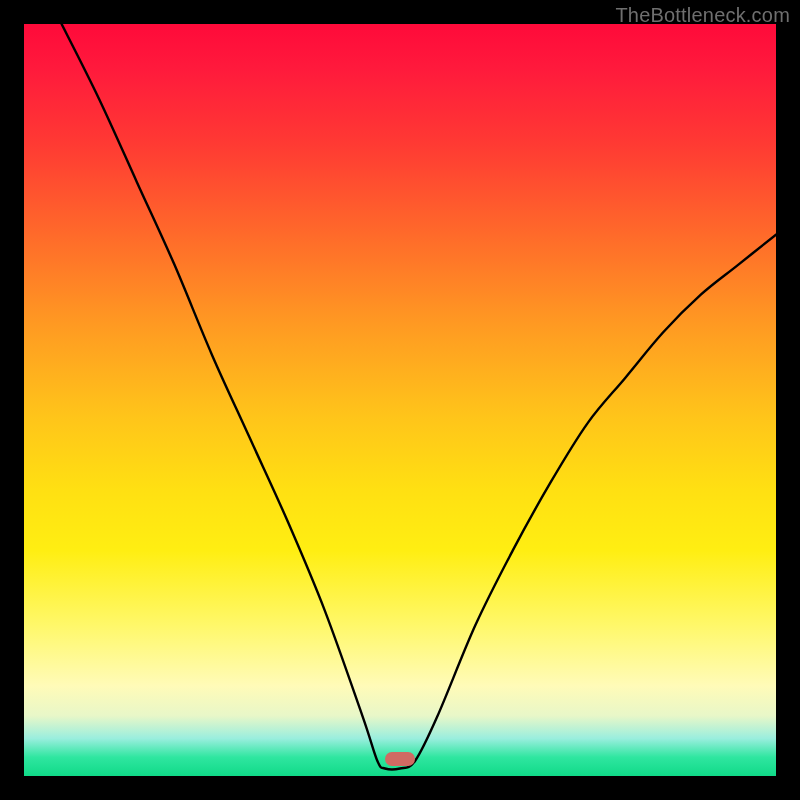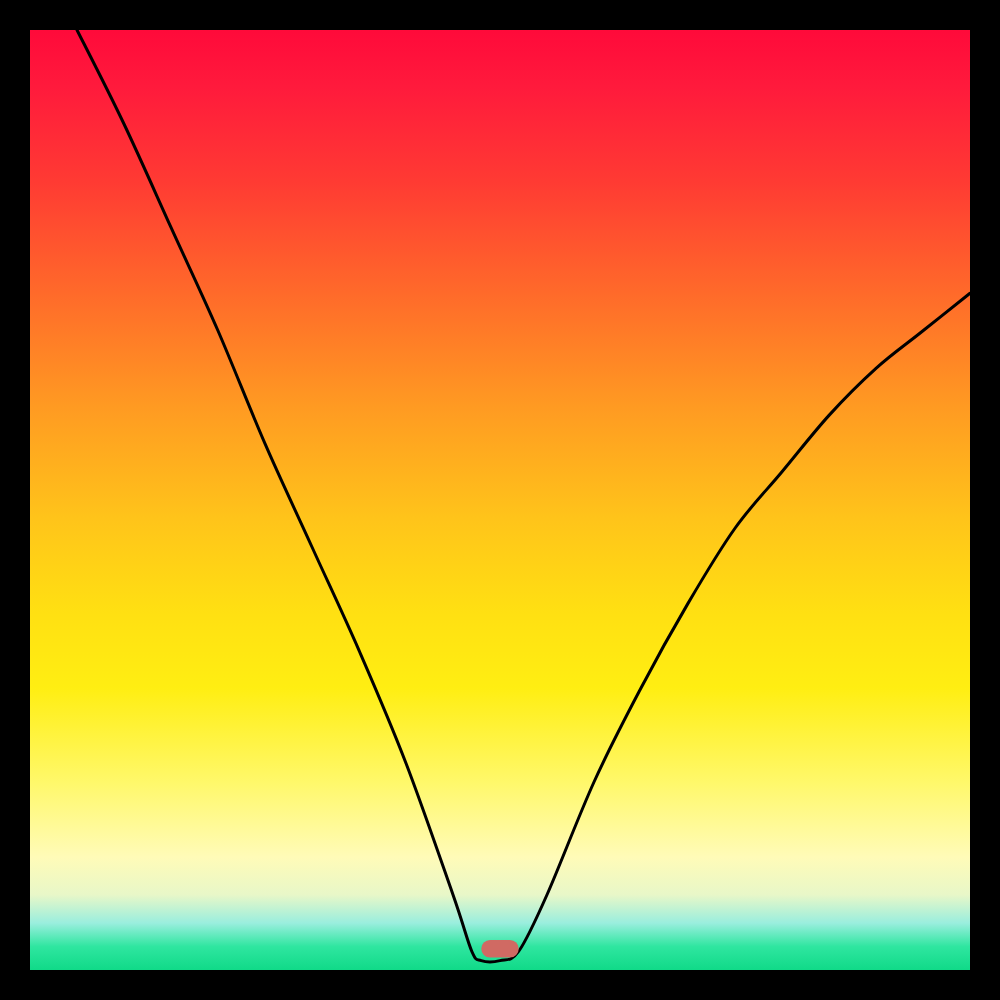--- a/index.html
+++ b/index.html
@@ -82,13 +82,14 @@
   <div class="plot-area">
     <div class="gradient-bg"></div>
 
     <svg class="curve-svg" viewBox="0 0 752 752" preserveAspectRatio="none">
       <path id="curve-path" class="curve-path" d="M 37.6 0.0 C 43.9 12.5, 62.7 48.9, 75.2 75.2 C 87.7 101.5, 100.3 130.3, 112.8 157.9 C 125.3 185.5, 137.9 211.8, 150.4 240.6 C 162.9 269.5, 175.5 302.1, 188.0 330.9 C 200.5 359.7, 213.1 386.0, 225.6 413.6 C 238.1 441.2, 250.7 467.5, 263.2 496.3 C 275.7 525.1, 288.3 554.0, 300.8 586.6 C 313.3 619.1, 329.6 666.8, 338.4 691.8 C 347.2 716.9, 349.7 728.2, 353.4 737.0 C 357.2 745.7, 357.2 743.2, 361.0 744.5 C 364.7 745.7, 371.0 745.7, 376.0 744.5 C 381.0 743.2, 384.8 745.7, 391.0 737.0 C 397.3 728.2, 403.6 714.4, 413.6 691.8 C 423.6 669.3, 438.7 629.2, 451.2 601.6 C 463.7 574.0, 476.3 550.2, 488.8 526.4 C 501.3 502.6, 513.9 480.0, 526.4 458.7 C 538.9 437.4, 551.5 416.1, 564.0 398.6 C 576.5 381.0, 589.1 368.5, 601.6 353.4 C 614.1 338.4, 626.7 322.1, 639.2 308.3 C 651.7 294.5, 664.3 282.0, 676.8 270.7 C 689.3 259.4, 701.9 250.7, 714.4 240.6 C 726.9 230.6, 745.7 215.6, 752.0 210.6"></path>
     </svg>
 
     <div id="opt-marker" class="marker" style="background: rgb(208, 106, 99); left: 48%; width: 4%; bottom: 1.3%;"></div>
   </div>
 
+  <div class="watermark">TheBottleneck.com</div>
 </div>
 
 </body></html>

